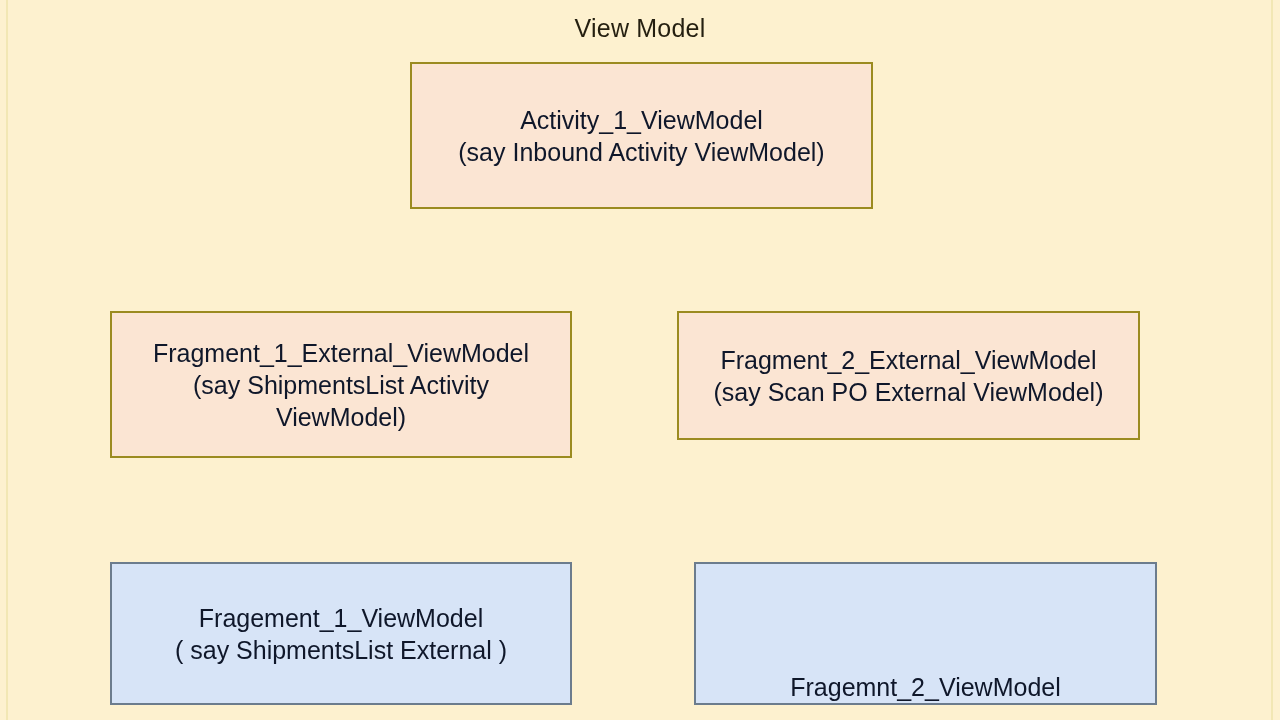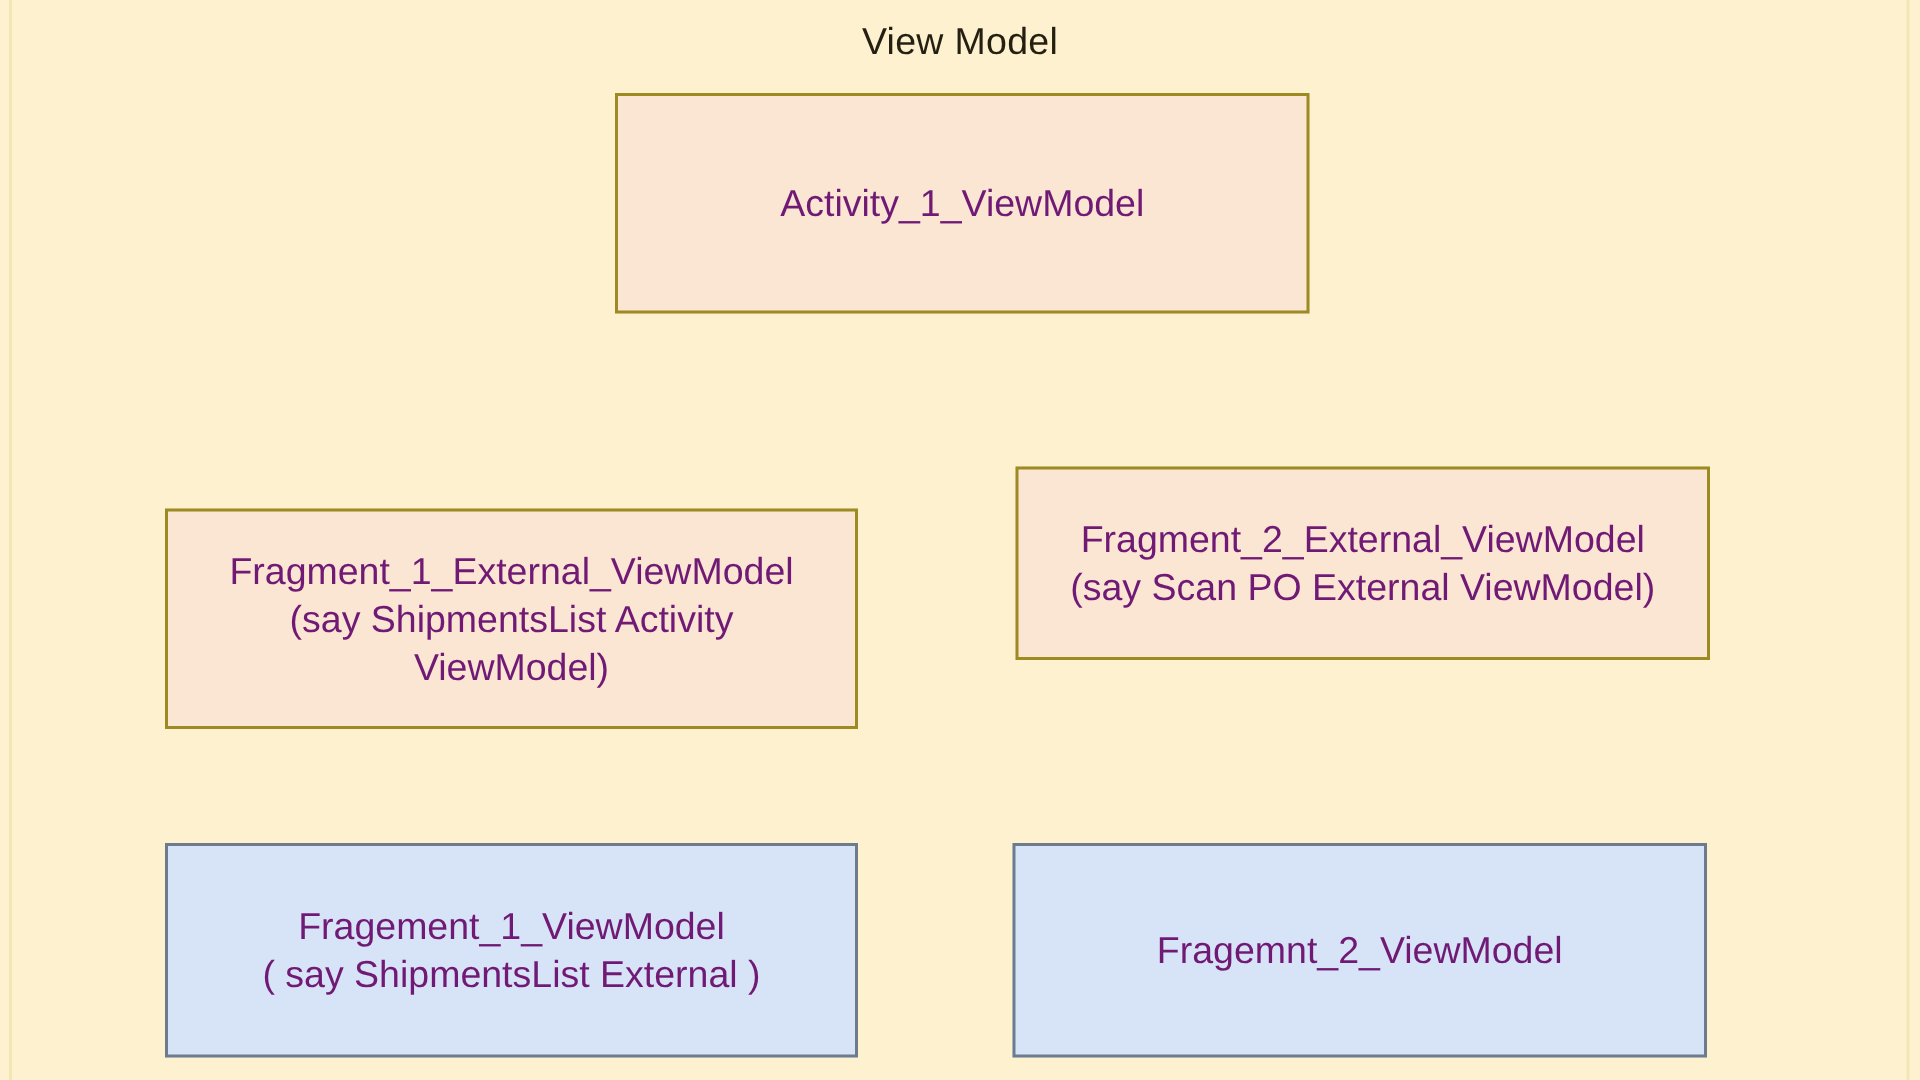--- a/index.html
+++ b/index.html
@@ -48,21 +48,21 @@
   }
 
   .node {
     position: absolute;
     box-sizing: border-box;
     display: flex;
     flex-direction: column;
     align-items: center;
     justify-content: center;
     text-align: center;
-    color: #701a75;
+    color: #0f172a;
     font-size: 25px;
     line-height: 1.28;
   }
 
   .node-line {
     display: block;
     white-space: nowrap;
   }
 
   
@@ -75,44 +75,45 @@
   .node.blue {
     background: #d7e4f7;
     border: 2px solid #6c7c8d;
   }
 
   
   #node-activity-1-viewmodel {
     left: 410px;  top: 62px;  width: 463px;  height: 147px;
   }
   #node-fragment-1-external-viewmodel {
-    left: 110px;  top: 311px;  width: 462px;  height: 147px; margin-top: 28px;
+    left: 110px;  top: 311px;  width: 462px;  height: 147px;
   }
   #node-fragment-2-external-viewmodel {
     left: 677px;  top: 311px;  width: 463px;  height: 129px;
   }
   #node-fragment-1-viewmodel {
     left: 110px;  top: 562px;  width: 462px;  height: 143px;
   }
   #node-fragment-2-viewmodel {
-    left: 675px;  top: 562px;  width: 463px;  height: 143px;
+    left: 694px;  top: 562px;  width: 463px;  height: 143px; justify-content: flex-end;
   }
 </style>
 </head>
 <body>
 
 <div id="diagram-canvas">
 
   <div class="edge-rule left"></div>
   <div class="edge-rule right"></div>
 
   <div id="diagram-title">View Model</div>
 
   <div class="node peach" id="node-activity-1-viewmodel">
     <span class="node-line">Activity_1_ViewModel</span>
+    <span class="node-line">(say Inbound Activity ViewModel)</span>
   </div>
 
   <div class="node peach" id="node-fragment-1-external-viewmodel">
     <span class="node-line">Fragment_1_External_ViewModel</span>
     <span class="node-line">(say ShipmentsList Activity</span>
     <span class="node-line">ViewModel)</span>
   </div>
 
   <div class="node peach" id="node-fragment-2-external-viewmodel">
     <span class="node-line">Fragment_2_External_ViewModel</span>

